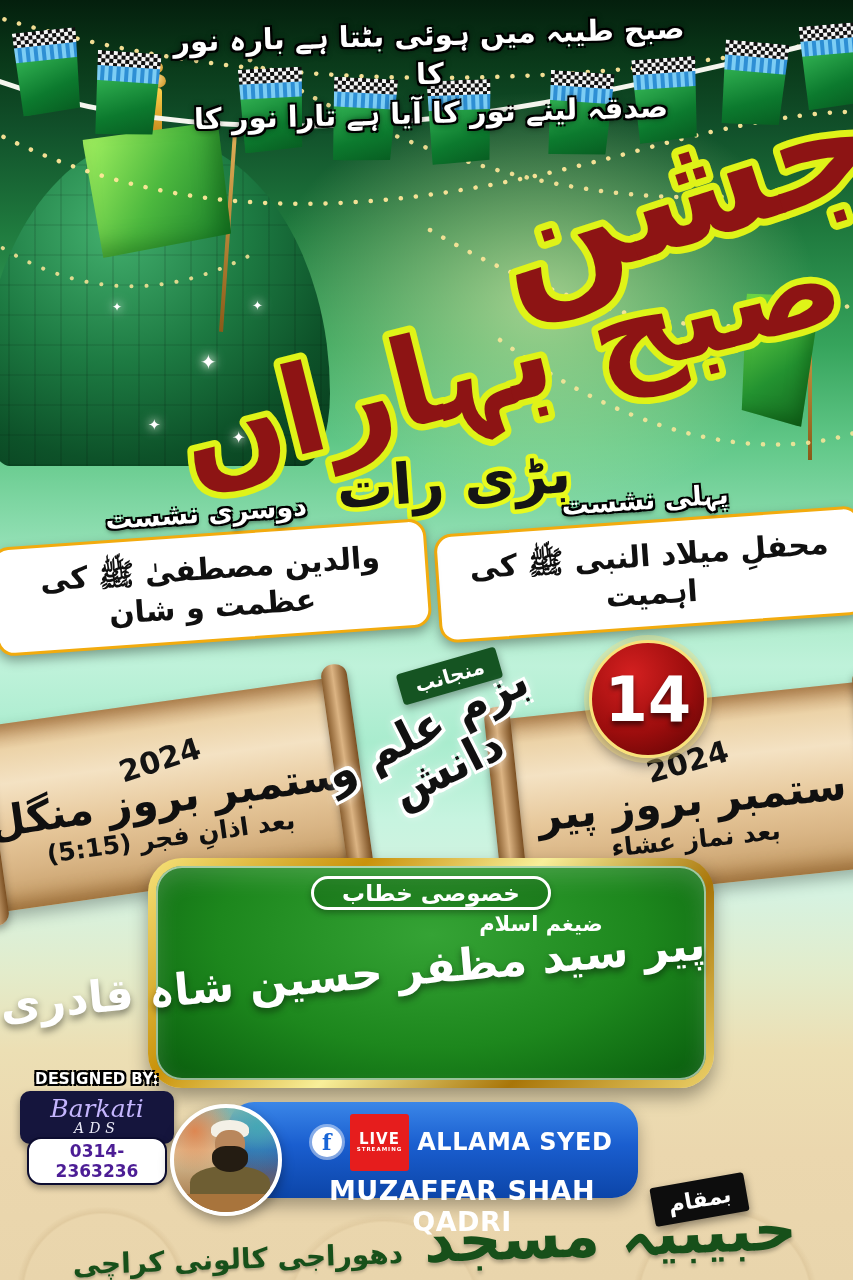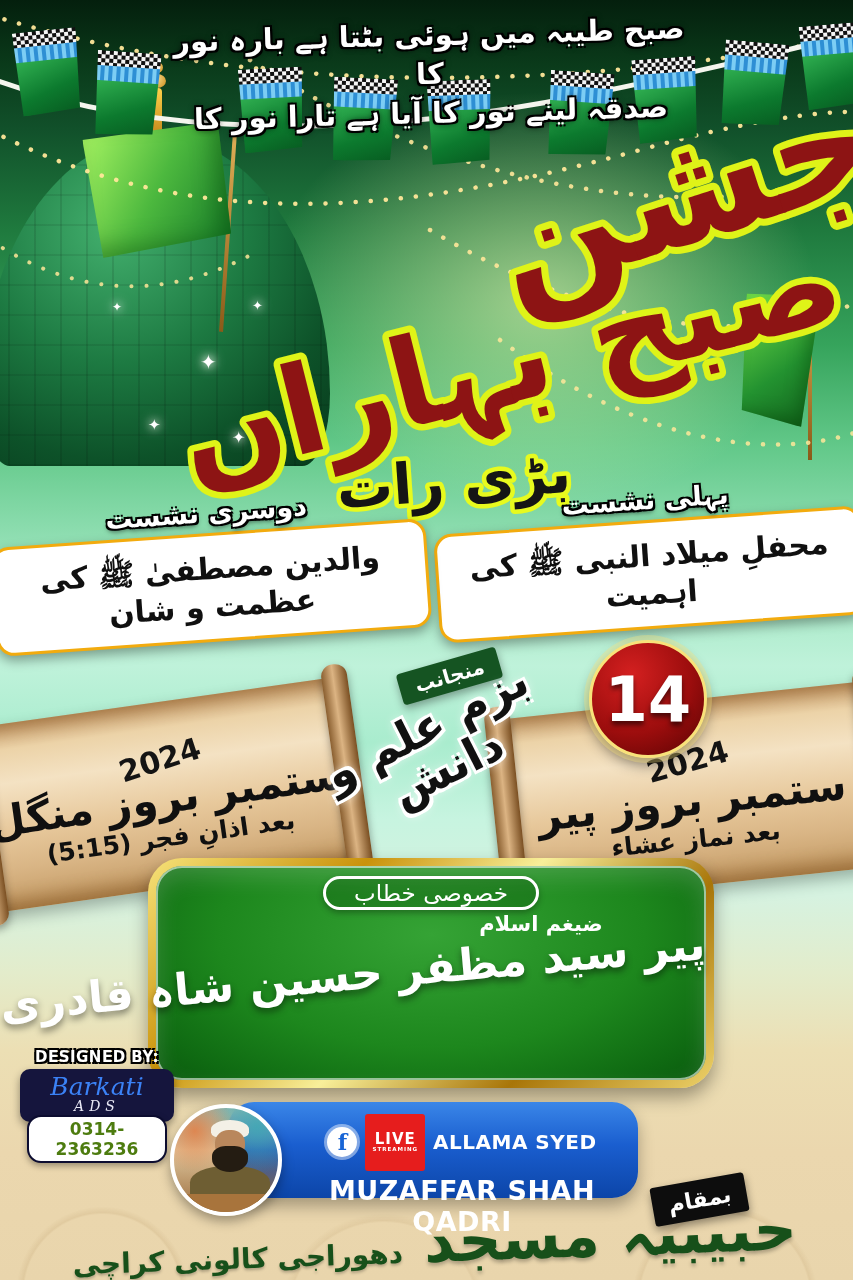--- a/index.html
+++ b/index.html
@@ -110,52 +110,52 @@
   
   .panel-frame { position:absolute; left:148px; top:858px; width:566px; height:230px;
     border-radius:34px; padding:8px;
     background:linear-gradient(135deg,#f7e27a,#c9920a 28%,#f8ef9a 50%,#a87508 74%,#edd26a);
     box-shadow:0 9px 18px rgba(0,0,0,.35); }
   .panel { width:100%; height:100%; border-radius:26px; direction:rtl; text-align:center;
     background:radial-gradient(ellipse at 50% 32%, #35a335, #1d871d 55%, #0f6a12 85%, #0a5a0e);
     box-shadow:inset 0 0 0 2px rgba(255,255,255,.55), inset 0 10px 24px rgba(255,255,255,.18);
     padding-top:10px; }
   .panel .pill { display:inline-block; border:3px solid #fff; border-radius:22px; padding:1px 28px;
-    color:#fff; font-size:23px; font-weight:400; background:rgba(0,60,0,.25);
+    color:#fff; font-size:23px; font-weight:700; background:rgba(0,60,0,.25);
     box-shadow:0 3px 6px rgba(0,0,0,.3); }
   .panel .honor { color:#fff; font-size:21px; font-weight:700; margin-top:2px; transform:translateX(110px); }
   .panel .speaker { color:#fff; font-size:44px; font-weight:800; white-space:nowrap;
     transform:rotate(-5deg); margin-top:6px; text-shadow:0 4px 7px rgba(0,0,0,.45); }
 
   
-  .designer { position:absolute; left:20px; top:1048px; width:154px; text-align:center; }
+  .designer { position:absolute; left:20px; top:1070px; width:154px; text-align:center; }
   .designer .lbl { color:#fff; font-size:15px; font-weight:800; letter-spacing:.5px;
     text-shadow:-2px -2px 0 #000,2px -2px 0 #000,-2px 2px 0 #000,2px 2px 0 #000; }
   .designer .navy { margin-top:3px; background:#15153d; border-radius:10px; padding:3px 6px 8px;
     box-shadow:0 4px 8px rgba(0,0,0,.4); }
   .designer .name { font-family:"DejaVu Serif","Liberation Serif",serif; font-style:italic;
-    color:#3b82f6; font-size:25px; }
+    color:#c4b5fd; font-size:25px; }
   .designer .sub { font-family:"DejaVu Serif","Liberation Serif",serif; font-style:italic;
     color:#e8e8f5; font-size:14px; letter-spacing:5px; margin-top:-3px; }
   .designer .phone { margin:-7px auto 0; width:140px; background:#fff; border:2px solid #0c0c30;
-    border-radius:14px; font-size:17px; font-weight:800; color:#4d7c0f; padding:2px 0;
+    border-radius:14px; font-size:17px; font-weight:800; color:#4c1d95; padding:2px 0;
     box-shadow:0 3px 6px rgba(0,0,0,.35); }
 
   
   .live-banner { position:absolute; left:228px; top:1102px; width:410px; height:96px;
     border-radius:26px; background:linear-gradient(180deg,#3a86e8 0%,#1a5ecf 45%,#0c45a8 100%);
     box-shadow:0 8px 16px rgba(0,0,0,.3); padding-left:58px; color:#fff; }
   .live-row1 { display:flex; align-items:center; justify-content:center; gap:8px; margin-top:12px; }
   .fb-circle { width:30px; height:30px; border-radius:50%; background:#fff; color:#1865d6;
     font-family:"DejaVu Serif","Liberation Serif",serif; font-weight:700; font-size:22px;
     display:flex; align-items:center; justify-content:center; box-shadow:0 0 0 3px rgba(255,255,255,.45); }
   .live-badge { background:#e61d1d; border-radius:3px; padding:18px 7px; text-align:center; line-height:1; }
   .live-badge .lv { font-size:15px; font-weight:900; letter-spacing:1px; }
   .live-badge .st { font-size:5.5px; font-weight:700; letter-spacing:1px; }
-  .live-l1 { font-size:20px; font-weight:900; letter-spacing:.5px; }
+  .live-l1 { font-size:24px; font-weight:900; letter-spacing:.5px; }
   .live-l2 { text-align:center; font-size:27px; font-weight:900; letter-spacing:.5px; margin-top:4px; }
 
   
   .photo { position:absolute; left:170px; top:1104px; width:112px; height:112px; border-radius:50%;
     border:4px solid #fff; overflow:hidden; box-shadow:0 5px 12px rgba(0,0,0,.35);
     background:
       radial-gradient(circle at 20% 22%, rgba(230,120,60,.8), transparent 35%),
       radial-gradient(circle at 80% 18%, rgba(60,170,180,.8), transparent 40%),
       linear-gradient(180deg,#8fb8b0 0%,#a3795028 40%,#9a6a3a 100%); }
   .photo .cap   { position:absolute; left:37px; top:12px; width:38px; height:18px; background:#f3f0e6; border-radius:50% 50% 30% 30%; }

